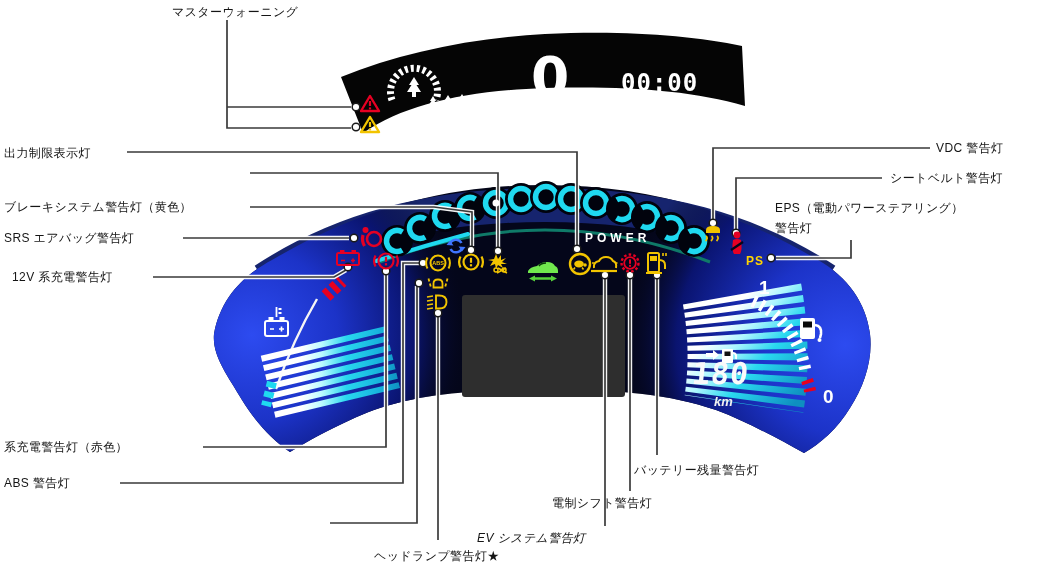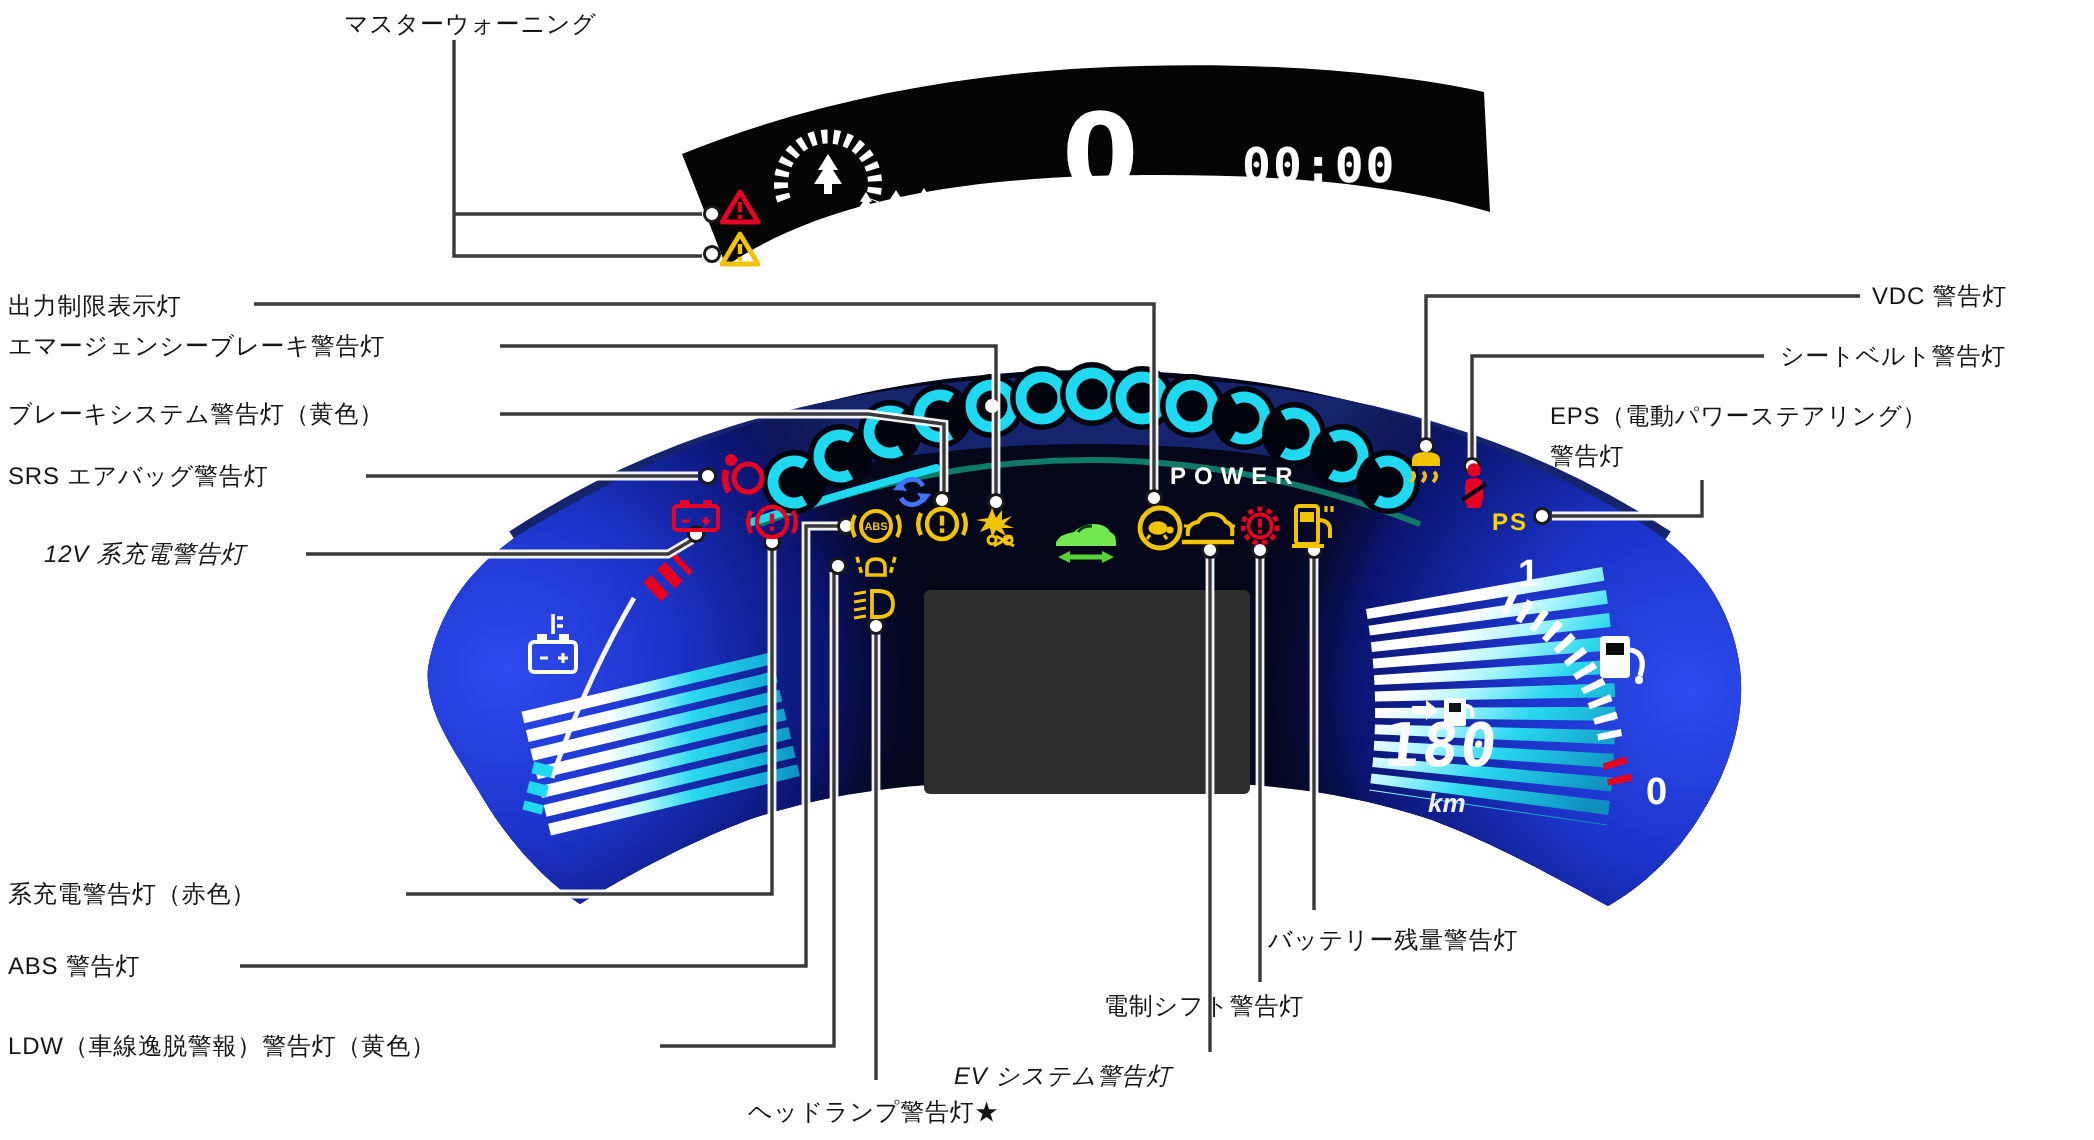--- a/index.html
+++ b/index.html
@@ -376,27 +376,25 @@
 </div>
 <div class="disp power" style="left:585px;top:231px;">POWER</div>
 <div class="disp ps" style="left:746px;top:254px;">PS</div>
 <div class="disp socnum" style="left:759px;top:277px;">1</div>
 <div class="disp socnum" style="left:823px;top:386px;">0</div>
 <div class="disp range" style="left:692px;top:359px;">180</div>
 <div class="disp rangekm" style="left:714px;top:394px;">km</div>
 
 <div class="lbl" style="left:172px;top:3px;">マスターウォーニング</div>
 <div class="lbl" style="left:4px;top:144px;">出力制限表示灯</div>
-<div class="lbl" style="left:4px;top:164px;">エマージェンシーブレーキ警告灯</div>
 <div class="lbl" style="left:4px;top:198px;">ブレーキシステム警告灯（黄色）</div>
 <div class="lbl" style="left:4px;top:229px;">SRS エアバッグ警告灯</div>
-<div class="lbl" style="left:22px;top:268px;font-style:italic;">12V 系充電警告灯</div>
+<div class="lbl" style="left:12px;top:268px;">12V 系充電警告灯</div>
 <div class="lbl" style="left:4px;top:438px;">系充電警告灯（赤色）</div>
 <div class="lbl" style="left:4px;top:474px;">ABS 警告灯</div>
-<div class="lbl" style="left:4px;top:514px;">LDW（車線逸脱警報）警告灯（黄色）</div>
 <div class="lbl" style="left:374px;top:547px;text-align:center;">ヘッドランプ警告灯★</div>
 <div class="lbl" style="left:477px;top:529px;font-style:italic;">EV システム警告灯</div>
 <div class="lbl" style="left:552px;top:494px;">電制シフト警告灯</div>
 <div class="lbl" style="left:634px;top:461px;">バッテリー残量警告灯</div>
 <div class="lbl" style="left:936px;top:139px;">VDC 警告灯</div>
 <div class="lbl" style="left:890px;top:169px;">シートベルト警告灯</div>
 <div class="lbl" style="left:775px;top:199px;">EPS（電動パワーステアリング）</div>
 <div class="lbl" style="left:775px;top:219px;">警告灯</div>
 
 </div>

